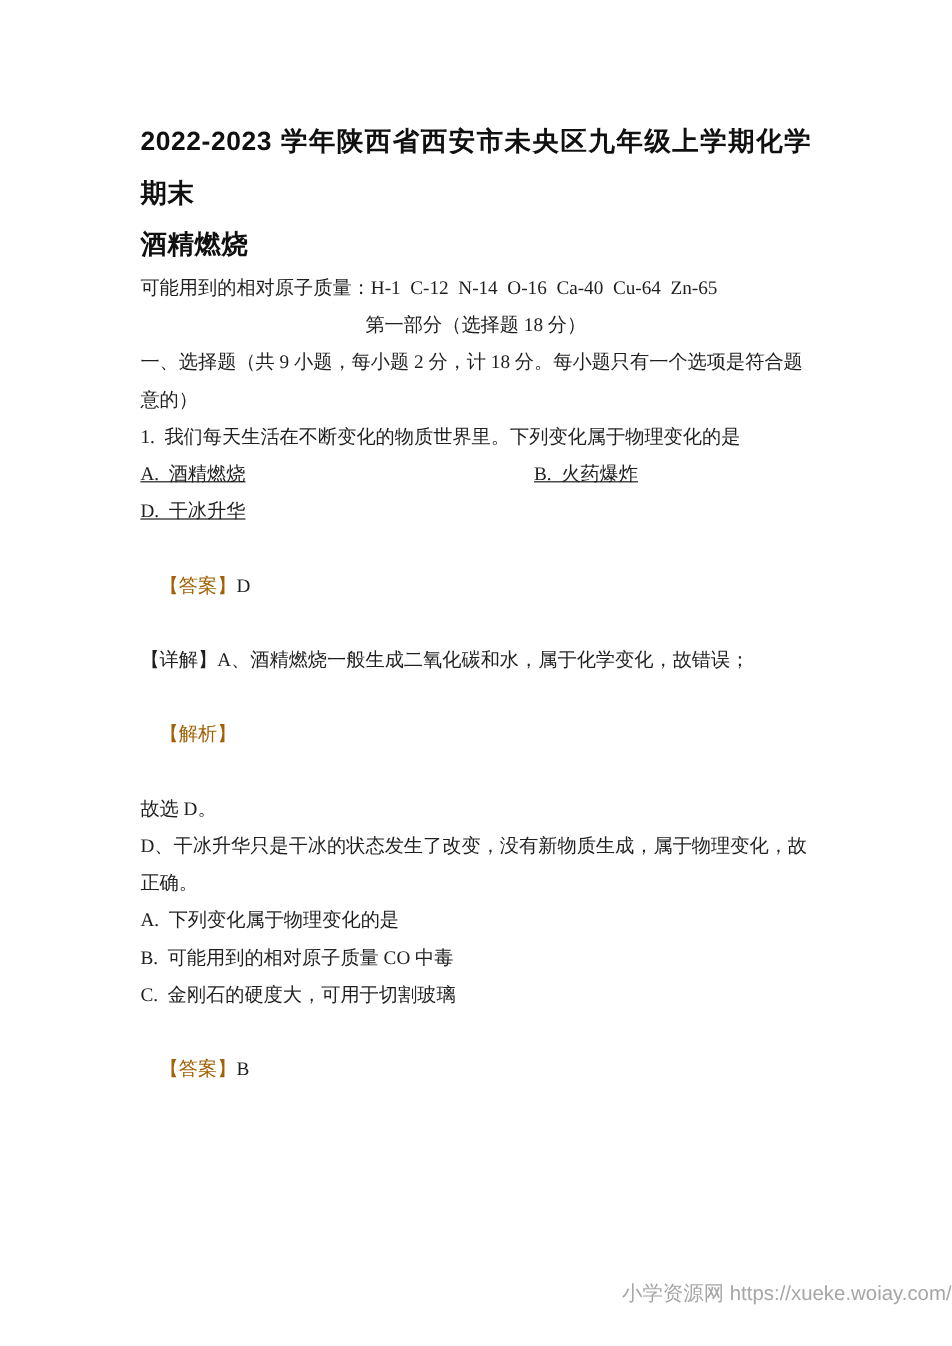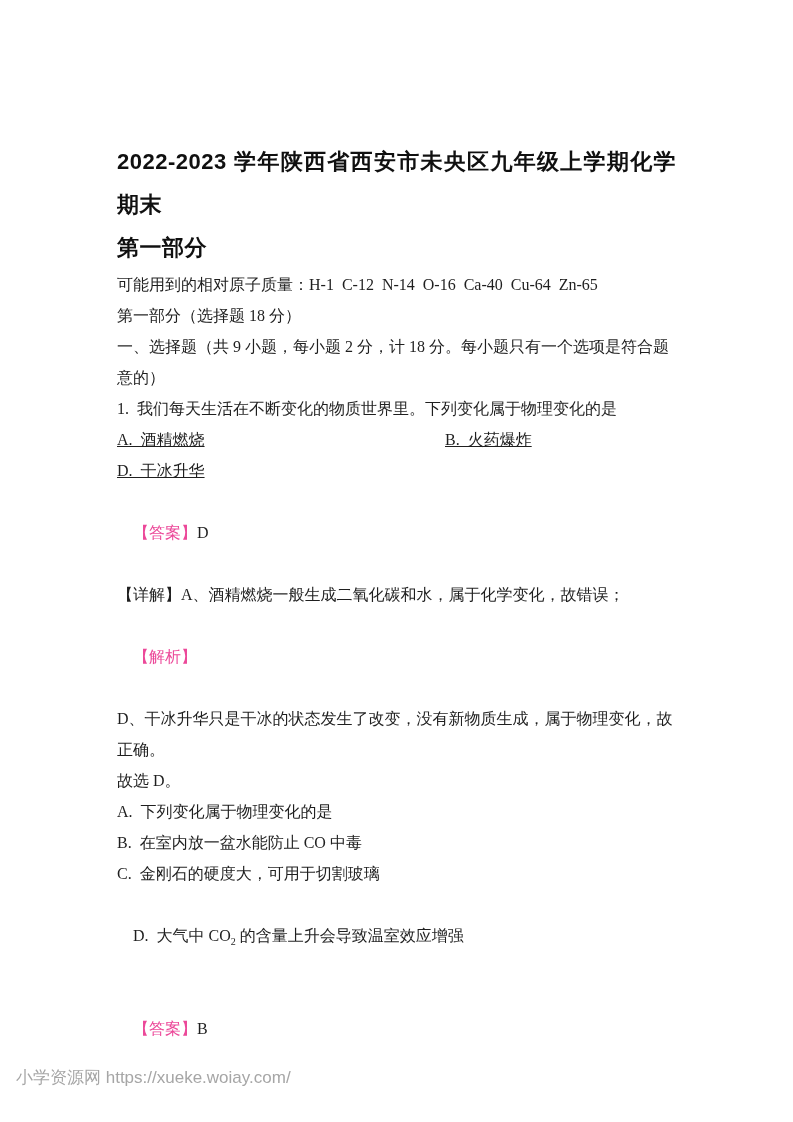--- a/index.html
+++ b/index.html
@@ -10,60 +10,59 @@
     overflow: hidden;
     font-family: "Liberation Serif", "DejaVu Serif", serif;
   }
   .doc {
     position: absolute;
     left: 0; top: 0; right: 0; bottom: 0;
     padding: 96px 117px 0 117px;
     box-sizing: border-box;
     color: #1f1f1f;
     font-size: 16px;
-    margin-top: 44px;
   }
   .title {
     font-family: "Liberation Sans", "DejaVu Sans", sans-serif;
     font-size: 22px;
     font-weight: 700;
     color: #101010;
     line-height: 43px;
     letter-spacing: 0.5px;
     text-align: justify;
   }
   .title .t-line { display: block; white-space: pre-wrap; }
   .line {
     line-height: 31px;
     white-space: pre-wrap;
   }
-  .center { }
+  .center { text-align: center; }
   .opts-row { display: flex; text-decoration: underline; }
   .opt-col1 { width: 328px; flex: 0 0 328px; }
-  .tag { color: #ec4899; }
+  .tag { color: #a16207; }
   .line sub { font-size: 10px; line-height: 0; }
   .footer {
     position: absolute;
     left: 16px; right: 0;
     top: 1066px;
-    text-align: left;
+    text-align: right;
     color: #a6a6a6;
     font-size: 17px;
     line-height: 24px;
     font-family: "Liberation Sans", "DejaVu Sans", sans-serif;
   }
 </style>
 </head>
 <body>
 
 <div class="doc">
 
   <h1 class="title" style="margin:0;">
     <span class="t-line">2022-2023 学年陕西省西安市未央区九年级上学期化学期末</span>
-    <span class="t-line">第一部分</span>
+    <span class="t-line">酒精燃烧</span>
   </h1>
 
   <div class="line">可能用到的相对原子质量：H-1  C-12  N-14  O-16  Ca-40  Cu-64  Zn-65</div>
 
   <div class="line center">第一部分（选择题 18 分）</div>
 
   <div class="line">一、选择题（共 9 小题，每小题 2 分，计 18 分。每小题只有一个选项是符合题意的）</div>
 
   <div class="line">1.  我们每天生活在不断变化的物质世界里。下列变化属于物理变化的是</div>
 
@@ -76,30 +75,27 @@
   </div>
 
   <div class="line">
     <span class="tag">【答案】</span><span>D</span>
   </div>
   <div class="line">【详解】A、酒精燃烧一般生成二氧化碳和水，属于化学变化，故错误；</div>
 
   <div class="line">
     <span class="tag">【解析】</span>
   </div>
+  <div class="line">故选 D。</div>
   <div class="line">D、干冰升华只是干冰的状态发生了改变，没有新物质生成，属于物理变化，故正确。</div>
-  <div class="line">故选 D。</div>
 
 
   <div class="line">A.  下列变化属于物理变化的是</div>
-  <div class="line">B.  在室内放一盆水能防止 CO 中毒</div>
+  <div class="line">B.  可能用到的相对原子质量 CO 中毒</div>
   <div class="line">C.  金刚石的硬度大，可用于切割玻璃</div>
-  <div class="line">
-    <span>D.  大气中 CO</span><sub>2</sub><span> 的含量上升会导致温室效应增强</span>
-  </div>
 
   <div class="line">
     <span class="tag">【答案】</span><span>B</span>
   </div>
 
 </div>
 
 <div class="footer">
   <span>小学资源网 https://xueke.woiay.com/</span>
 </div>

